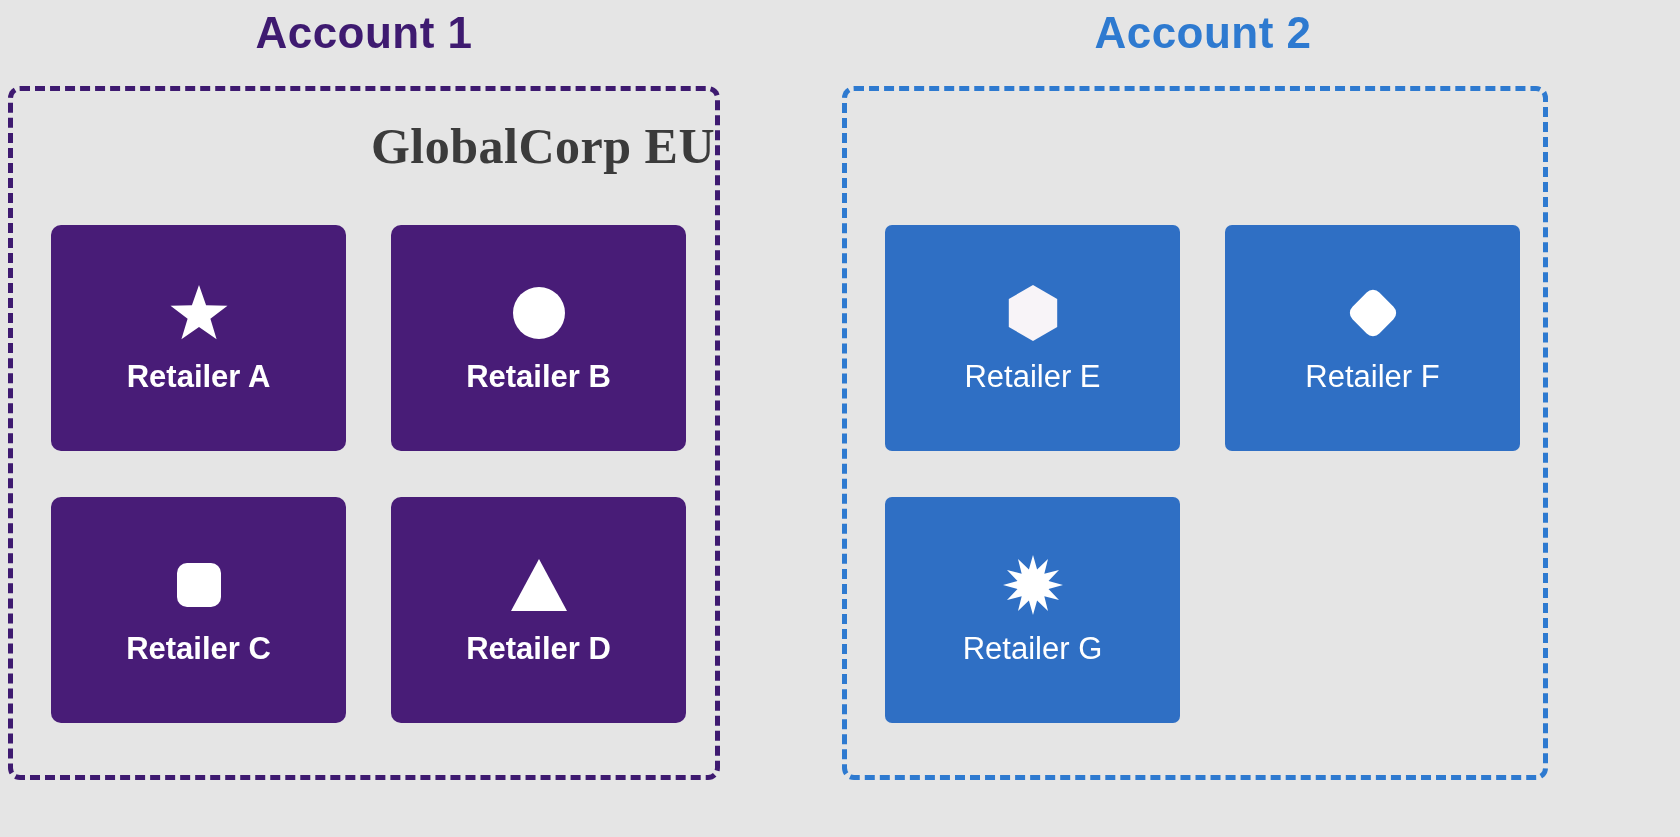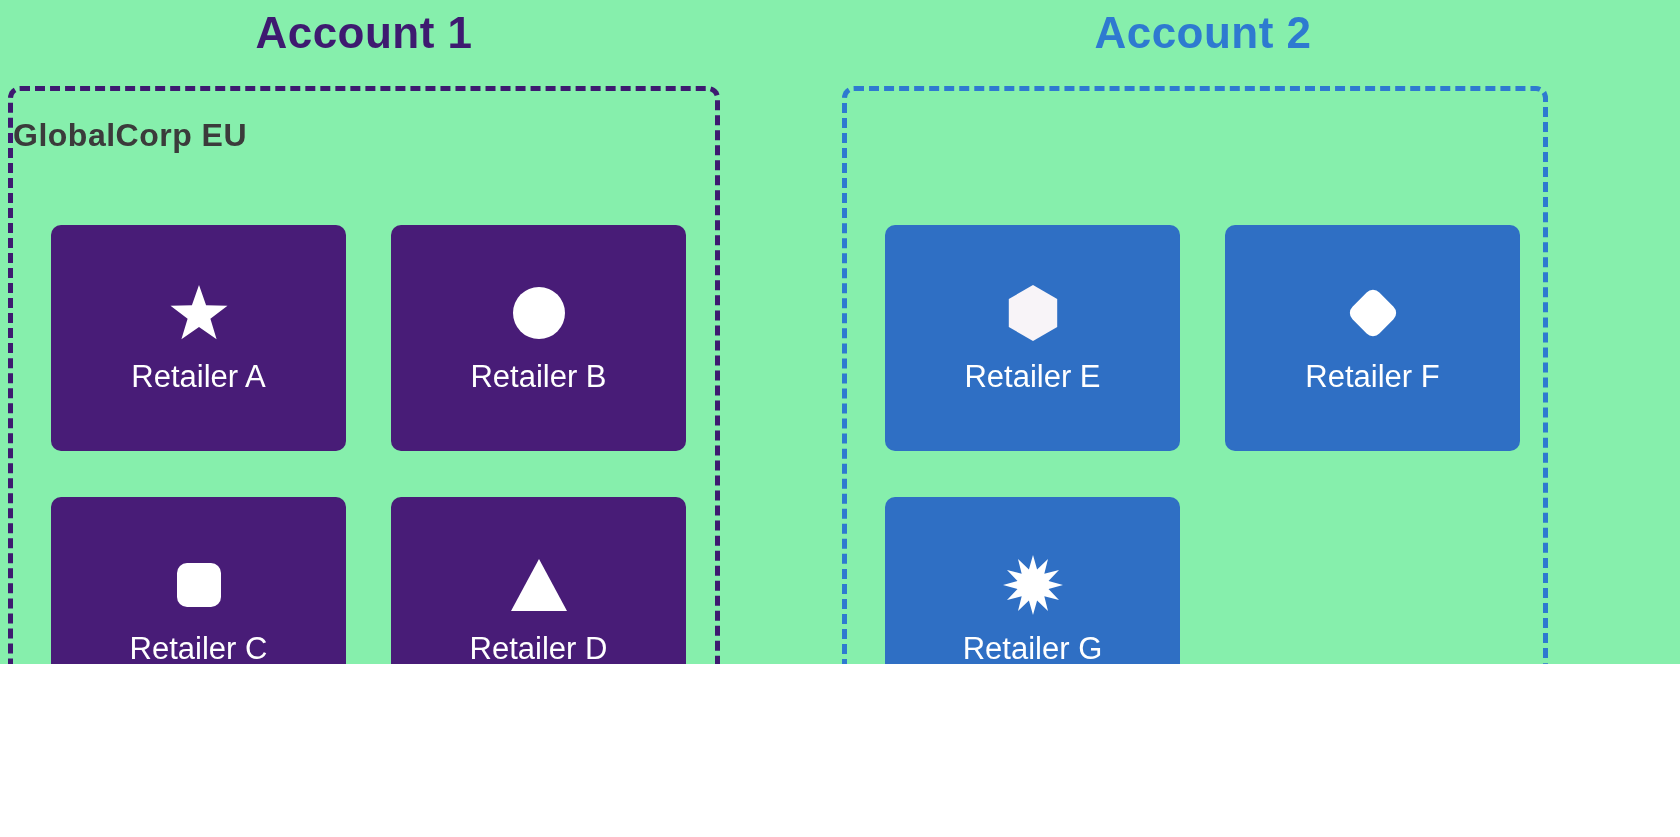--- a/index.html
+++ b/index.html
@@ -4,22 +4,22 @@
 <style>
   html, body {
     margin: 0;
     padding: 0;
     background: #ffffff;
     font-family: "Liberation Sans", sans-serif;
   }
   .canvas {
     position: relative;
     width: 1680px;
-    height: 664px;
-    background: #86efac;
+    height: 837px;
+    background: #e5e5e5;
     overflow: hidden;
   }
 
   
   .account-title {
     position: absolute;
     top: 8px;
     text-align: center;
     font-size: 44px;
     font-weight: bold;
@@ -34,25 +34,26 @@
     top: 86px;
     height: 694px;
     border-radius: 12px;
     box-sizing: border-box;
   }
   .account-box.purple { left: 8px;   width: 712px; border: 5px dashed var(--purple-border, #3e1a70); }
   .account-box.blue   { left: 842px; width: 706px; border: 5px dashed var(--blue-border, #2e7ad0); }
 
   .company-name {
     margin-top: 26px;
-    text-align: left;
-    font-size: 32px;
+    text-align: right;
+    font-size: 50px;
     font-weight: bold;
     color: var(--heading, #3b3b3b);
     letter-spacing: 0.5px;
+    font-family: Liberation Serif, serif;
   }
 
   
   .tiles {
     position: absolute;
     left: 38px;
     top: 134px;
     display: grid;
     grid-template-columns: 295px 295px;
     gap: 46px 45px;
@@ -62,22 +63,22 @@
     width: 295px;
     height: 226px;
     border-radius: 10px;
     display: flex;
     flex-direction: column;
     align-items: center;
     justify-content: center;
     gap: 14px;
     color: #ffffff;
   }
-  .account-box.purple .tile { background: var(--purple-tile, #481c77); }
-  .account-box.blue   .tile { background: var(--blue-tile, #2f6fc4); }
+  .account-box.purple .tile { background: var(--purple-tile, #481c77); font-weight: bold; }
+  .account-box.blue   .tile { background: var(--blue-tile, #2f6fc4); border-radius: 7px; }
 
   .tile-icon { width: 64px; height: 64px; display: block; }
   .tile-icon svg { display: block; width: 100%; height: 100%; }
 
   .tile-label {
     font-size: 31px;
     color: #ffffff;
   }
 </style>
 </head>

